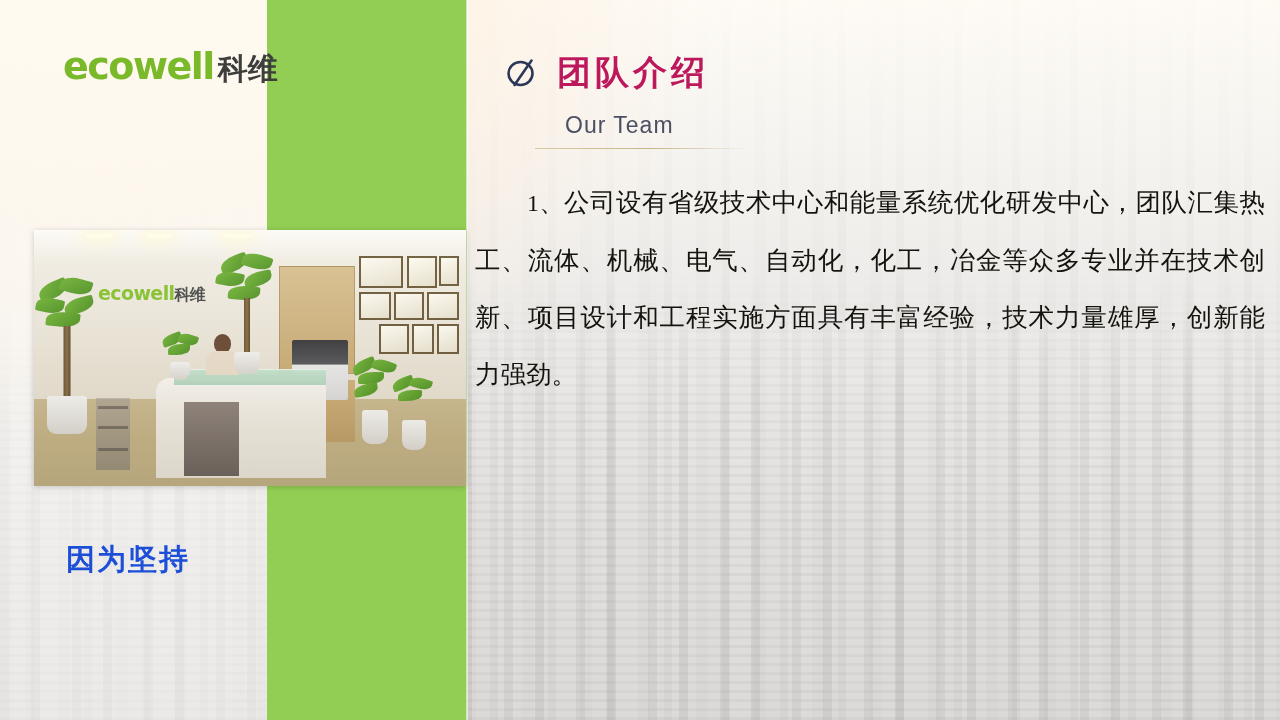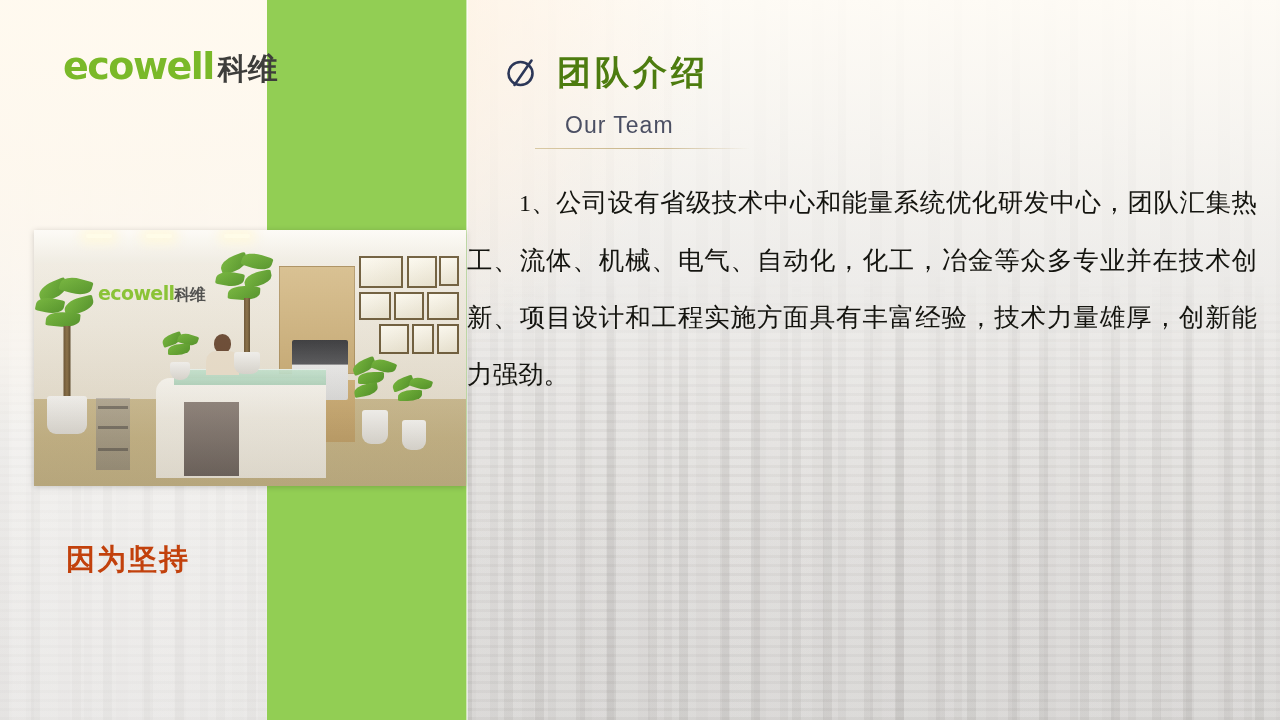--- a/index.html
+++ b/index.html
@@ -202,55 +202,55 @@
   .photo-veil{
     position:absolute; inset:0;
     background:linear-gradient(180deg,rgba(255,255,255,.06),rgba(0,0,0,.03));
     pointer-events:none;
   }
 
   
   .slogan{ position:absolute; left:0; top:540px; width:467px; }
   .slogan .l1{
     font-family:"DejaVu Sans","Liberation Sans",sans-serif;
-    font-size:29px; font-weight:700; color:#c2410c;
+    font-size:29px; font-weight:700; color:#1d4ed8;
     margin-left:66px; letter-spacing:2px; line-height:1.35;
   }
   .slogan .l2{
     font-family:"DejaVu Sans","Liberation Sans",sans-serif;
     font-size:29px; font-weight:700; color:#0fa347;
     margin-left:140px; letter-spacing:2px; line-height:1.35; margin-top:16px;
   }
 
   
   .content{
     position:absolute; left:467px; top:0; width:813px; height:720px;
   }
   .title-row{
     position:absolute; left:38px; top:55px;
     display:flex; align-items:center; gap:18px;
   }
   .title-icon{ width:34px; height:34px; flex:0 0 34px; }
   .title-main{
     font-family:"DejaVu Sans","Liberation Sans",sans-serif;
-    font-size:34px; font-weight:700; color:#4d7c0f; letter-spacing:4px;
+    font-size:34px; font-weight:700; color:#be185d; letter-spacing:4px;
     line-height:1;
   }
   .subtitle{
     position:absolute; left:98px; top:112px;
     font-family:"Liberation Sans","DejaVu Sans",sans-serif;
     font-size:23px; color:#4b4f63; letter-spacing:1px;
   }
   .rule{
     position:absolute; left:68px; top:148px; width:215px; height:1px;
     background:linear-gradient(90deg,#d9c9a4 0%,#c8b489 55%,rgba(200,180,137,0) 100%);
   }
 
   .body-text{
-    position:absolute; left:0; top:174px; width:790px;
+    position:absolute; left:8px; top:174px; width:790px;
   }
   .para{
     font-family:"DejaVu Sans","Liberation Sans",sans-serif;
     font-size:25.5px;
     color:#14140f;
     line-height:57px;
     text-align:justify;
     text-justify:inter-ideograph;
     letter-spacing:0px;
     margin:0 0 0 0;

